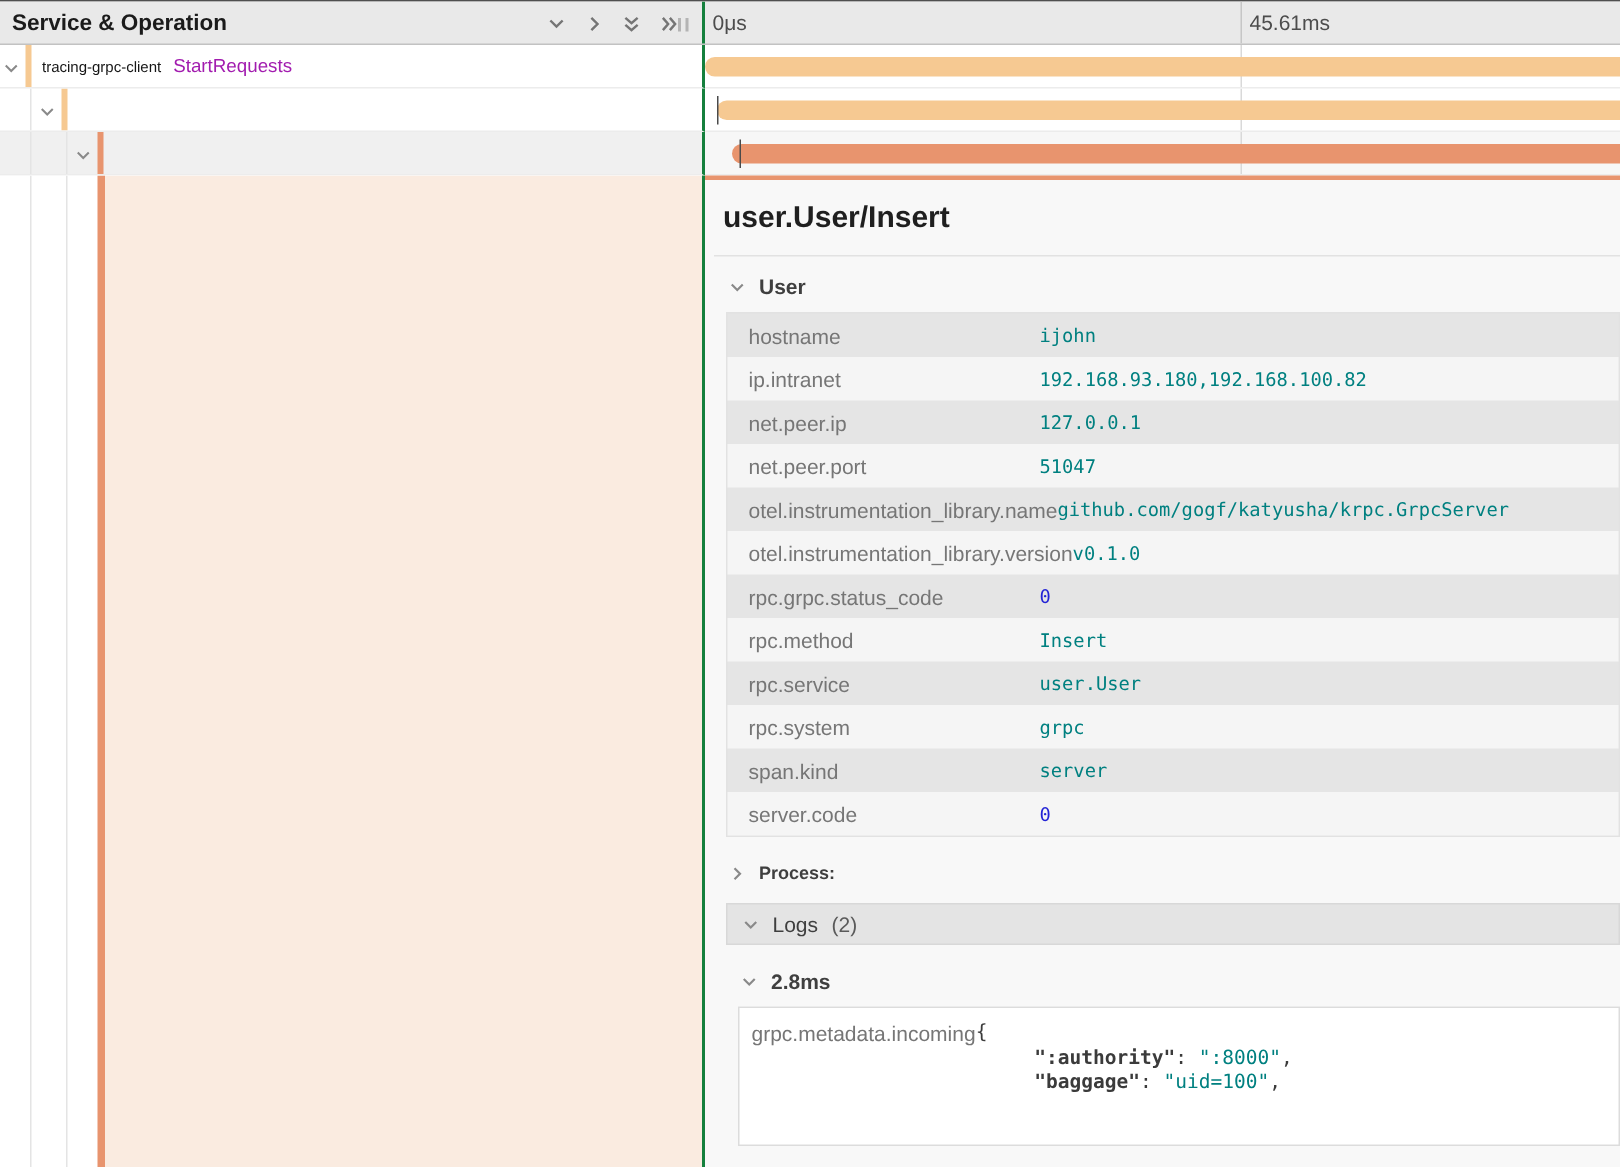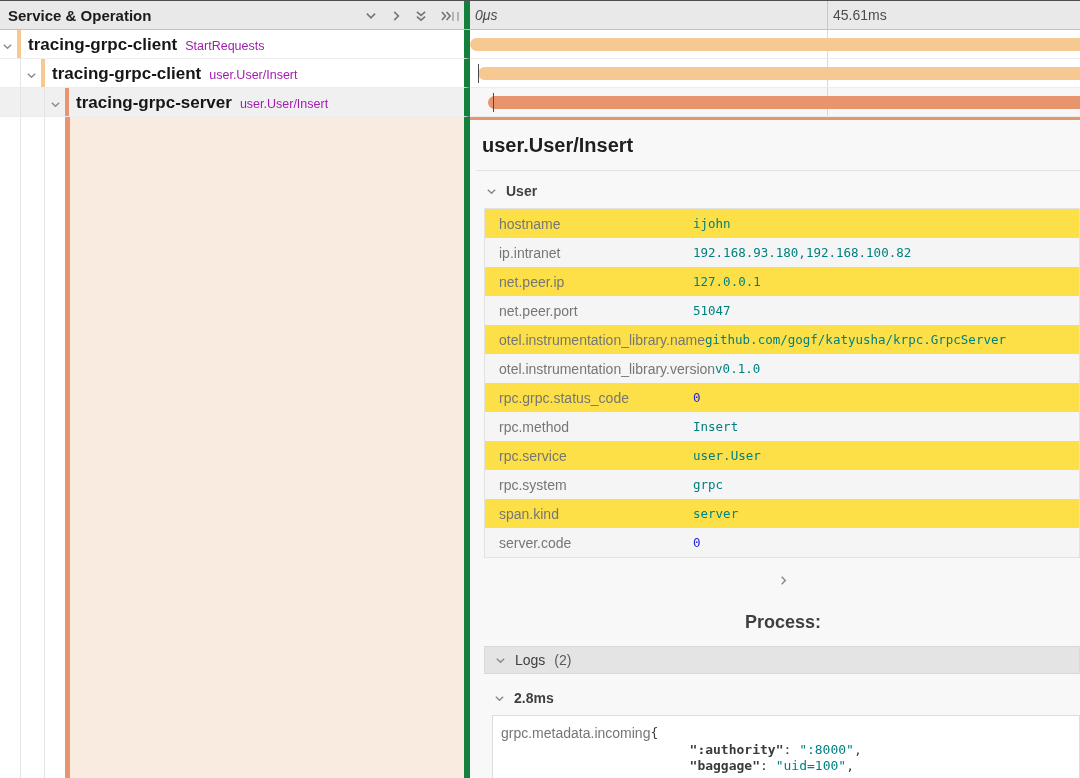--- a/index.html
+++ b/index.html
@@ -1,21 +1,21 @@
 <!DOCTYPE html>
 <html><head>
 <meta charset="utf-8">
 <style>
   html,body{margin:0;padding:0;background:#fff;}
   .app{position:relative;width:1080px;height:778px;overflow:hidden;
        font-family:"Liberation Sans",sans-serif;background:#fff;
        border-top:1px solid #4f4f4f;box-sizing:border-box;}
   .row{display:flex;width:1080px;}
   .name-col{flex:0 0 470px;width:470px;position:relative;box-sizing:border-box;
-            border-right:6px solid #15803d;overflow:hidden;}
+            border-right:2px solid #15803d;overflow:hidden;}
   .time-col{flex:1 1 auto;position:relative;overflow:hidden;}
 
   
   .header-row{height:29px;background:#e9e9e9;border-bottom:1px solid #c2c2c2;box-sizing:border-box;}
   .panel-title{position:absolute;left:8px;top:6px;font-size:15px;font-weight:700;color:#1b1b1b;}
   .header-icons{position:absolute;left:364px;top:8px;display:flex;gap:11px;color:#757575;}
   .header-icons .icon-btn{width:14px;height:14px;cursor:pointer;}
   .drag-handle{position:absolute;left:452px;top:11px;display:flex;gap:3px;}
   .drag-handle i{display:block;width:2px;height:9px;background:#b4b4b4;}
   .tick-label{position:absolute;top:6px;font-size:14px;color:#4c4c4c;}
@@ -24,45 +24,45 @@
 
   
   .span-row{height:29px;box-sizing:border-box;}
   .span-row .name-col,.span-row .time-col{border-bottom:1px solid #ececec;box-sizing:border-box;}
   .span-row.selected .name-col{background:#f0f0f0;}
   .span-row.selected .time-col{background:#f7f7f7;}
   .tree-guide{position:absolute;top:0;bottom:0;width:1px;background:#e4e4e4;}
   .tree-chevron{position:absolute;top:8px;color:#8a8a8a;cursor:pointer;}
   .span-color-bar{position:absolute;top:0;bottom:0;width:4px;}
   .span-labels{position:absolute;top:5px;white-space:nowrap;}
-  .svc-name{font-size:17px;font-weight:700;color:#161616;}
+  .svc-name{font-size:10px;font-weight:400;color:#161616;}
   .op-name{font-size:12.5px;color:#a21caf;margin-left:8px;}
   .tl-bar{position:absolute;top:8px;height:13px;right:0;border-radius:7px 0 0 7px;}
   .tl-tick{position:absolute;top:5px;height:19px;width:1px;background:#4a4a4a;}
 
   
   .detail-row{height:662px;}
   .detail-gutter{background:#fff;}
   .gutter-tint{position:absolute;left:70px;right:0;top:0;bottom:0;}
   .gutter-bar{position:absolute;left:65px;width:5px;top:0;bottom:0;}
   .detail-panel{border-top:3px solid #e8946e;background:#f8f8f8;padding:10px 0 0 12px;box-sizing:border-box;}
   .detail-title{font-size:20px;font-weight:700;color:#1f1f1f;margin:4px 0 13px 0;}
   .title-divider{height:1px;background:#e2e2e2;margin:0 0 12px -6px;}
   .section-header{display:flex;align-items:center;gap:9px;margin:4px 0 9px 4px;
                   font-size:14px;font-weight:700;color:#3f3f3f;cursor:pointer;}
   .section-header .chev{color:#8a8a8a;display:flex;}
-  .tags-table{border:1px solid #e2e2e2;background:#fde047;margin-left:2px;}
+  .tags-table{border:1px solid #e2e2e2;background:#e5e5e5;margin-left:2px;}
   .tag-row{display:flex;align-items:center;height:29px;}
   .tag-row:nth-child(even){background:#f5f5f5;}
   .tag-key{flex:0 0 194px;padding-left:14px;font-size:14px;color:#767676;}
   .tag-val{font-family:"DejaVu Sans Mono",monospace;font-size:12.5px;white-space:nowrap;}
   .tag-val.string{color:#008080;}
   .tag-val.number{color:#2323d6;}
-  .process-row{display:flex;align-items:center;gap:26px;margin:17px 0 13px 4px;
-               font-size:18px;font-weight:700;color:#3f3f3f;cursor:pointer;flex-direction:column;}
+  .process-row{display:flex;align-items:center;gap:9px;margin:17px 0 13px 4px;
+               font-size:12px;font-weight:700;color:#3f3f3f;cursor:pointer;}
   .process-row .chev{color:#8a8a8a;display:flex;}
   .logs-bar{height:28px;box-sizing:border-box;background:#e4e4e4;border:1px solid #d8d8d8;
             display:flex;align-items:center;gap:9px;padding-left:10px;margin-left:2px;cursor:pointer;}
   .logs-bar .chev{color:#8a8a8a;display:flex;}
   .logs-label{font-size:14px;font-weight:400;color:#3f3f3f;}
   .logs-count{font-size:14px;color:#5a5a5a;}
   .log-sub{display:flex;align-items:center;gap:9px;margin:16px 0 9px 12px;
            font-size:14px;font-weight:700;color:#3f3f3f;cursor:pointer;}
   .log-sub .chev{color:#8a8a8a;display:flex;}
   .log-box{margin-left:10px;border:1px solid #dcdcdc;background:#fff;
@@ -105,21 +105,21 @@
             </svg>
         </span>
       </div>
       <div class="drag-handle">
           <i></i>
           <i></i>
         </div>
     </div>
     <div class="time-col">
       <div class="grid-v" id="header-gridline" style="left: 357px;"></div>
-      <span class="tick-label" id="tick-0" style="left: 5px; font-style: italic;">0μs</span>
+      <span class="tick-label" id="tick-0" style="left: 5px;">0μs</span>
       <span class="tick-label" id="tick-1" style="left: 363px;">45.61ms</span>
     </div>
   </div>
 
   <div id="span-rows">
       <div class="row span-row">
         <div class="name-col">
           <span class="tree-chevron" style="left:2px"><svg width="11" height="11" viewBox="0 0 12 12">
               <polyline points="2,4 6,8 10,4" fill="none" stroke="currentColor" stroke-width="1.5"></polyline>
             </svg></span>
@@ -131,37 +131,35 @@
           <div class="tl-bar" style="left:0px;background:#f6c992"></div>
         </div>
       </div>
       <div class="row span-row">
         <div class="name-col">
           <div class="tree-guide" style="left:20px"></div>
           <span class="tree-chevron" style="left:26px"><svg width="11" height="11" viewBox="0 0 12 12">
               <polyline points="2,4 6,8 10,4" fill="none" stroke="currentColor" stroke-width="1.5"></polyline>
             </svg></span>
           <div class="span-color-bar" style="left:41px;background:#f6c992"></div>
-          <span class="span-labels" style="left:52px"><span class="svc-name">tracing-grpc-client</span><span class="op-name">user.User/Insert</span></span>
         </div>
         <div class="time-col">
           <div class="grid-v" style="left:357px"></div>
           <div class="tl-bar" style="left:8px;background:#f6c992"></div>
           <div class="tl-tick" style="left:8px"></div>
         </div>
       </div>
       <div class="row span-row selected">
         <div class="name-col">
           <div class="tree-guide" style="left:20px"></div>
           <div class="tree-guide" style="left:44px"></div>
           <span class="tree-chevron" style="left:50px"><svg width="11" height="11" viewBox="0 0 12 12">
               <polyline points="2,4 6,8 10,4" fill="none" stroke="currentColor" stroke-width="1.5"></polyline>
             </svg></span>
           <div class="span-color-bar" style="left:65px;background:#e8946e"></div>
-          <span class="span-labels" style="left:76px"><span class="svc-name">tracing-grpc-server</span><span class="op-name">user.User/Insert</span></span>
         </div>
         <div class="time-col">
           <div class="grid-v" style="left:357px"></div>
           <div class="tl-bar" style="left:18px;background:#e8946e"></div>
           <div class="tl-tick" style="left:23px"></div>
         </div>
       </div>
     </div>
 
   <div class="row detail-row">

